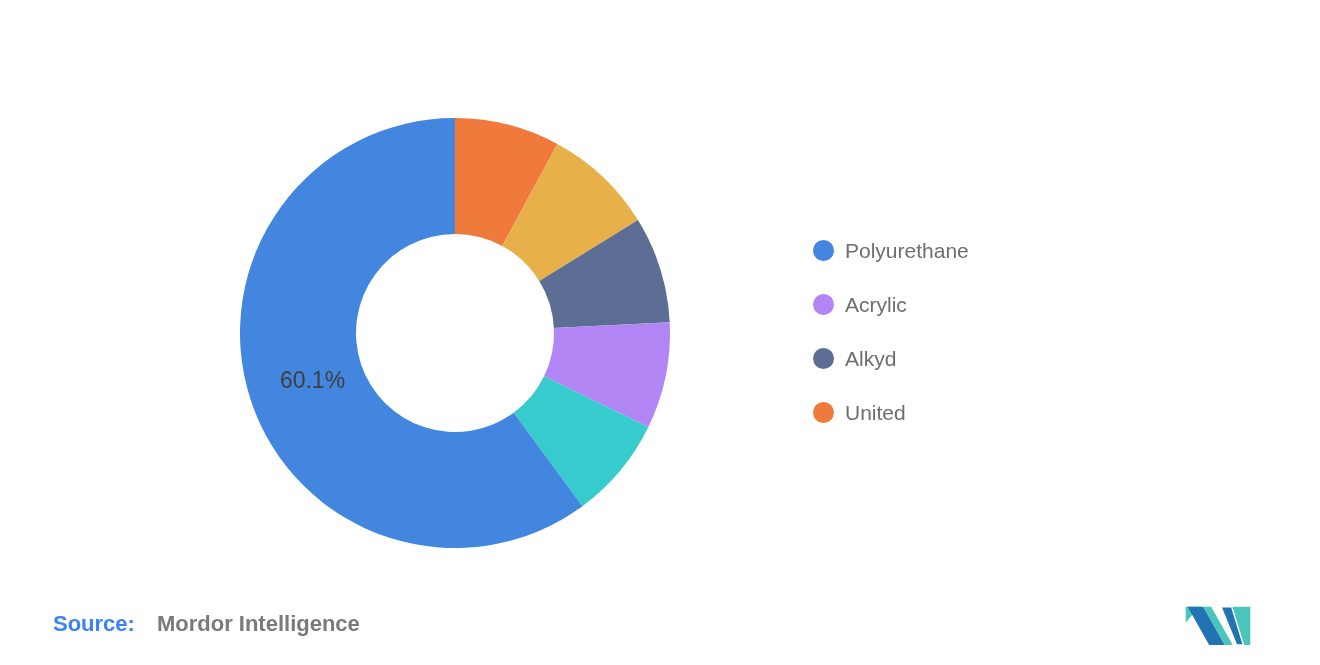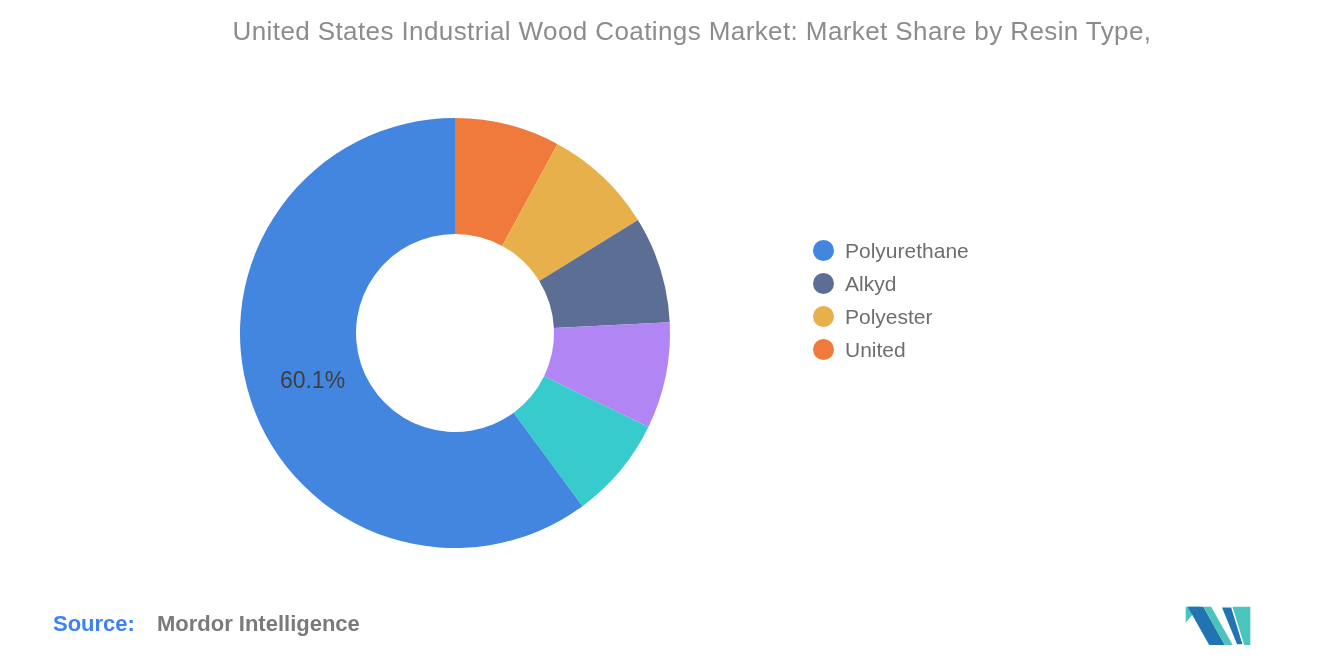--- a/index.html
+++ b/index.html
@@ -27,20 +27,21 @@
     position: absolute;
     left: 0;
     top: 0;
   }
   .legend {
     position: absolute;
     left: 813px;
     top: 234px;
     display: flex;
     flex-direction: column;
+    gap: 21px;
   }
   .legend-row {
     display: flex;
     align-items: center;
     height: 33px;
   }
   .swatch {
     width: 21px;
     height: 21px;
     border-radius: 50%;
@@ -76,45 +77,44 @@
     height: 45px;
   }
   .brand-logo svg { display: block; width: 100%; height: 100%; }
 </style>
 </head>
 <body>
 
 <div class="stage">
 
   <header class="chart-title">
-    <div>United States Industrial Wood Coatings Market: Market Share by Resin Type,</div>
   </header>
 
   <svg id="donut-svg" width="1320" height="665" viewBox="0 0 1320 665">
       <path d="M455.00,118.00 A215,215 0 0 1 557.39,143.95 L502.15,245.95 A99,99 0 0 0 455.00,234.00 Z" fill="#f0793c"></path>
       <path d="M557.39,143.95 A215,215 0 0 1 637.96,220.09 L539.25,281.01 A99,99 0 0 0 502.15,245.95 Z" fill="#e8b04a"></path>
       <path d="M637.96,220.09 A215,215 0 0 1 669.73,322.20 L553.87,328.03 A99,99 0 0 0 539.25,281.01 Z" fill="#5c6e93"></path>
       <path d="M669.73,322.20 A215,215 0 0 1 648.37,426.98 L544.04,376.27 A99,99 0 0 0 553.87,328.03 Z" fill="#b186f4"></path>
       <path d="M648.37,426.98 A215,215 0 0 1 582.46,506.14 L513.69,412.73 A99,99 0 0 0 544.04,376.27 Z" fill="#38cbce"></path>
       <path d="M582.46,506.14 A215,215 0 1 1 455.00,118.00 L455.00,234.00 A99,99 0 1 0 513.69,412.73 Z" fill="#4386e0"></path>
       <text x="312.5" y="379.8" text-anchor="middle" dominant-baseline="central" fill="#3f3f3f" font-size="23" font-family="&quot;Liberation Sans&quot;, sans-serif">60.1%</text>
     </svg>
 
   <div class="legend">
       <div class="legend-row">
         <span class="swatch" style="background: rgb(67, 134, 224);"></span>
         <span class="legend-label">Polyurethane</span>
       </div>
       <div class="legend-row">
+        <span class="swatch" style="background: rgb(177, 134, 244);"></span>
+        <span class="legend-label">Acrylic</span>
+      </div>
+      <div class="legend-row">
         <span class="swatch" style="background: rgb(92, 110, 147);"></span>
         <span class="legend-label">Alkyd</span>
-      </div>
-      <div class="legend-row">
-        <span class="swatch" style="background: rgb(232, 176, 74);"></span>
-        <span class="legend-label">Polyester</span>
       </div>
       <div class="legend-row">
         <span class="swatch" style="background: rgb(240, 121, 60);"></span>
         <span class="legend-label">United</span>
       </div>
     </div>
 
   <div class="source-line">
     <span class="source-label">Source:</span><span class="source-value">Mordor Intelligence</span>
   </div>

